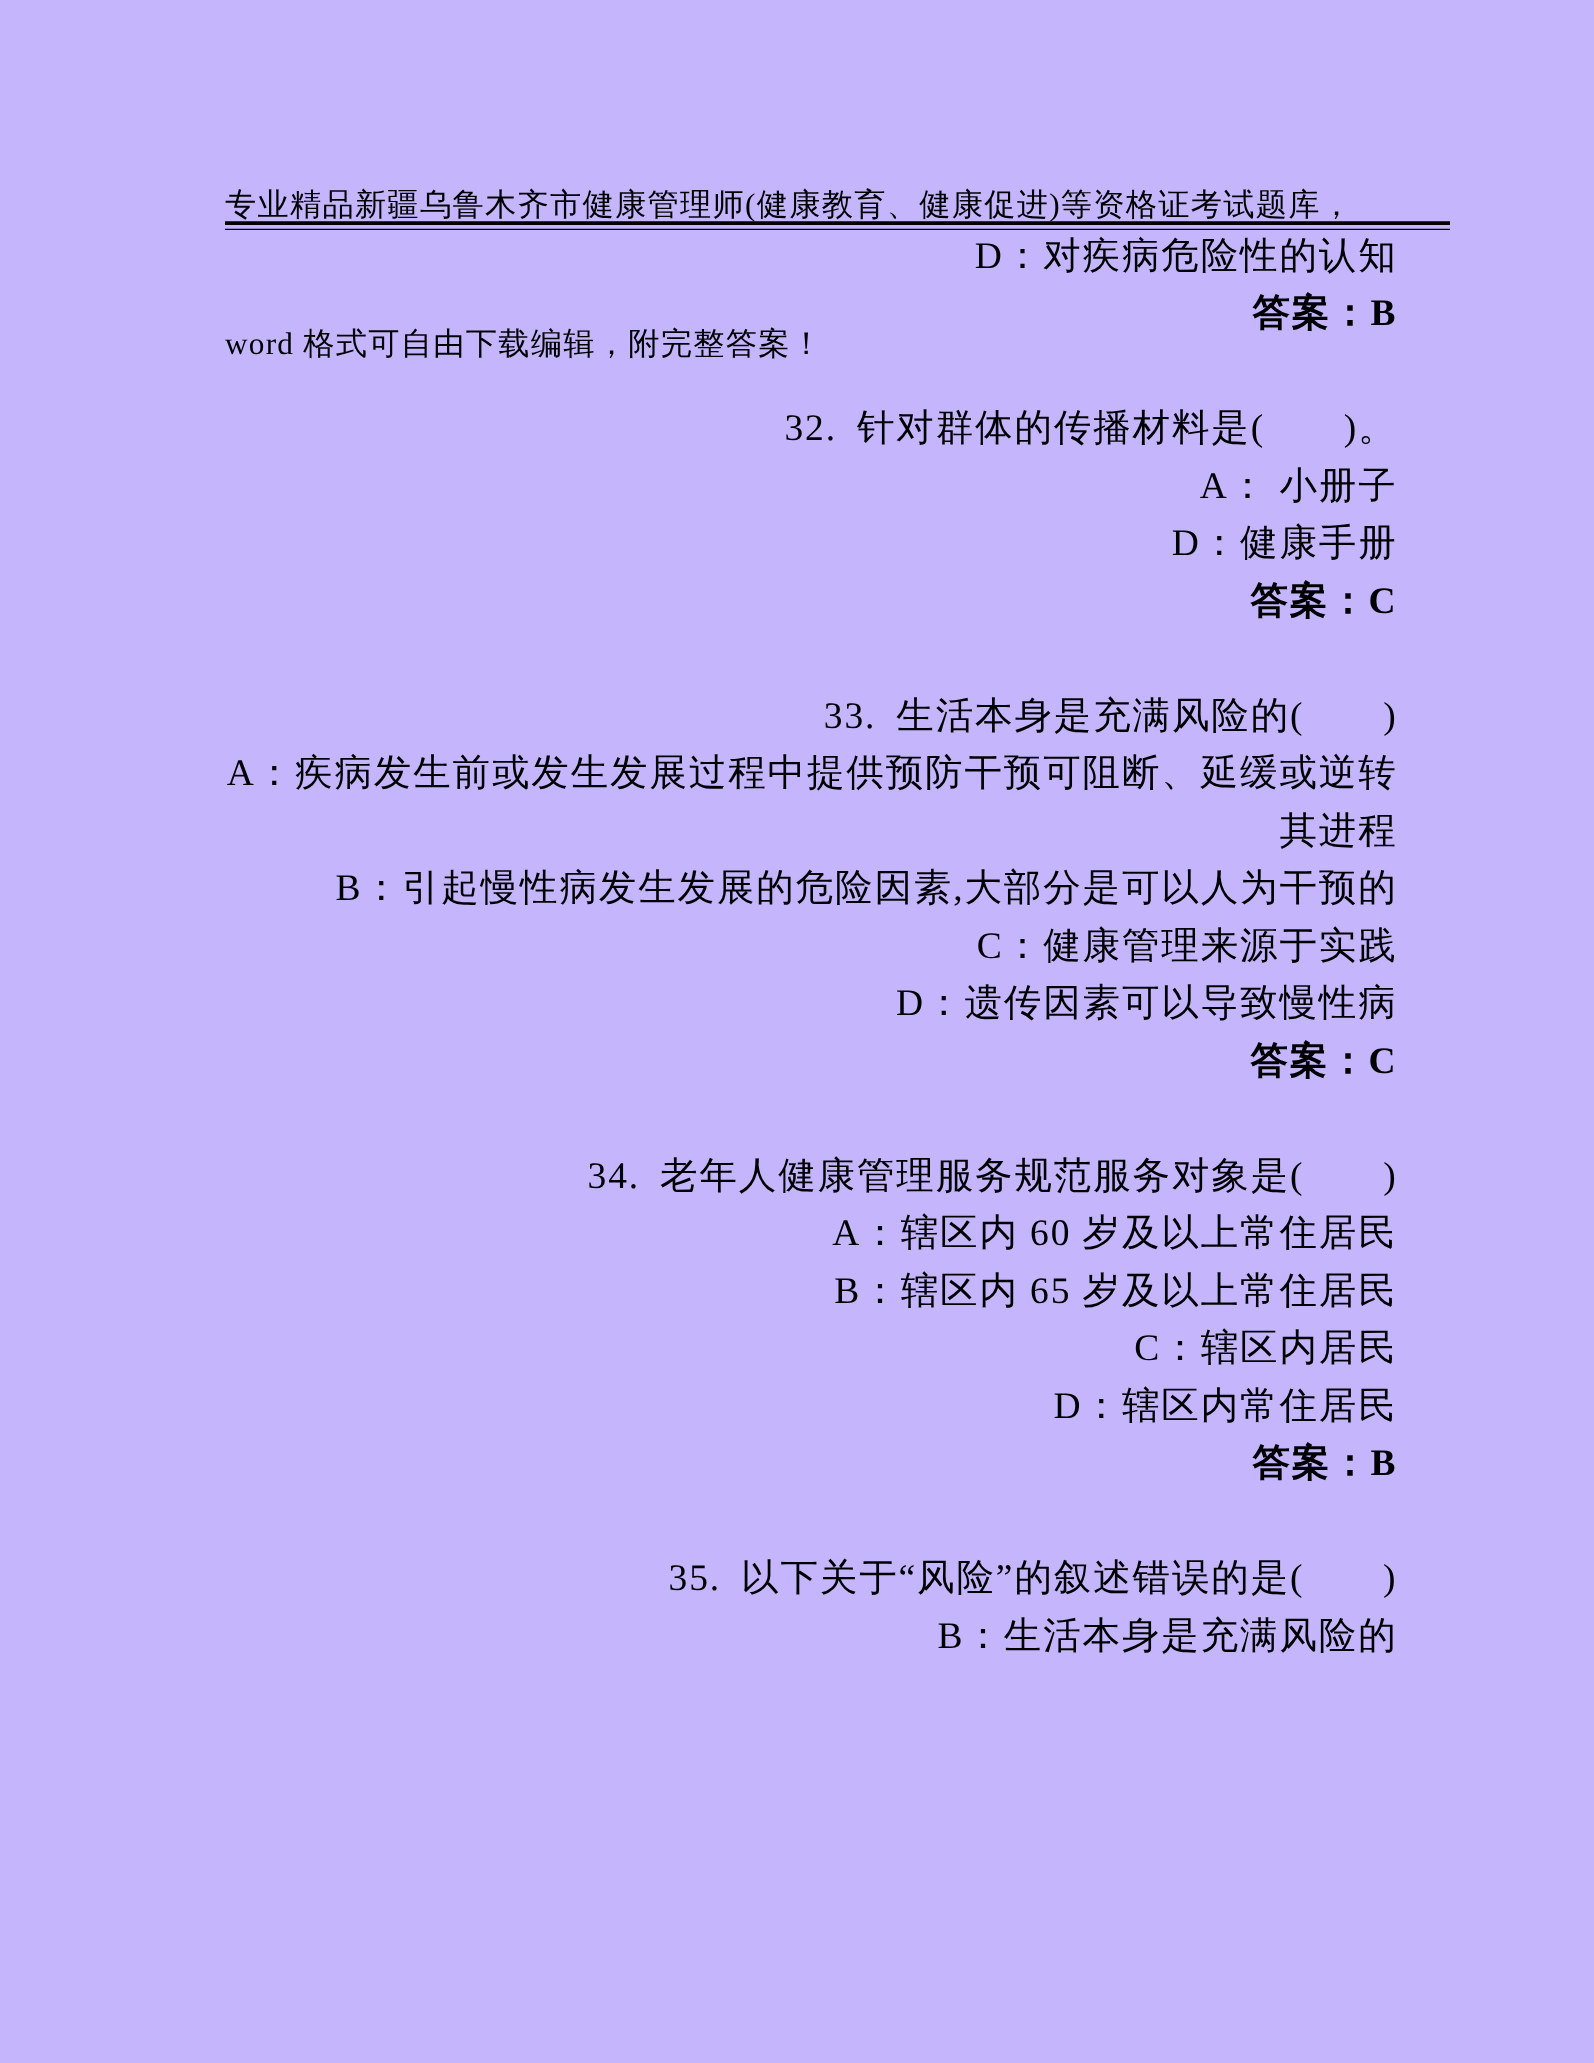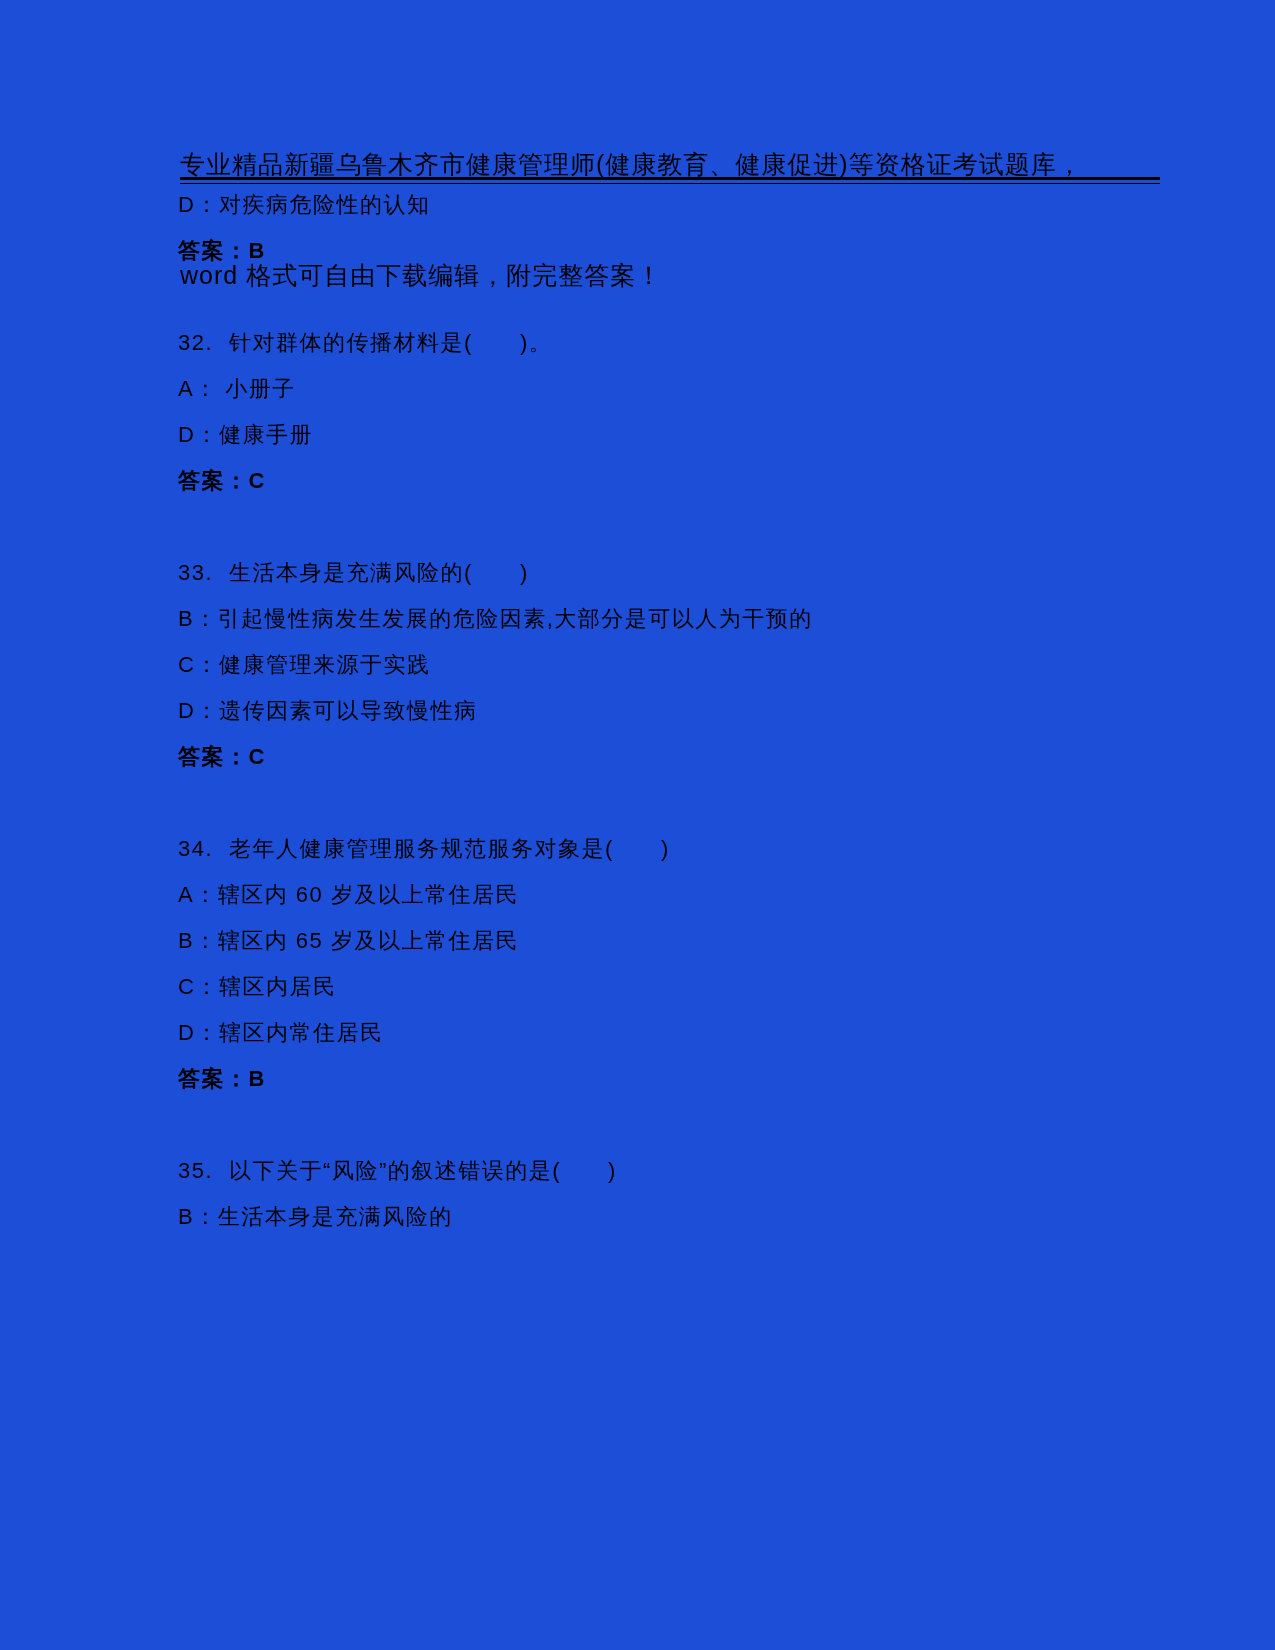--- a/index.html
+++ b/index.html
@@ -4,23 +4,23 @@
 <style>
   html, body {
     margin: 0;
     padding: 0;
     background: #ffffff;
   }
   .page {
     position: relative;
     width: 1275px;
     height: 1650px;
-    background: #1d4ed8;
+    background: #c4b5fd;
     overflow: hidden;
-    font-family: Liberation Sans, sans-serif;
+    font-family: Liberation Serif, serif;
     color: #000000;
   }
   .doc-header {
     position: absolute;
     left: 180px;
     top: 72px;
     width: 940px;
     font-size: 25px;
     line-height: 37px;
     letter-spacing: 1px;
@@ -36,23 +36,24 @@
     width: 980px;
     height: 3px;
     border-top: 3px solid #000000;
     border-bottom: 1px solid #000000;
   }
   .content {
     position: absolute;
     left: 178px;
     top: 182px;
     width: 940px;
-    font-size: 22px;
+    font-size: 30px;
     line-height: 46px;
     letter-spacing: 1.5px;
+    text-align: right;
   }
   .content p {
     margin: 0;
     white-space: pre-wrap;
   }
   .question-stem {
     margin-top: 46px !important;
   }
   .qnum {
     display: inline-block;
@@ -78,20 +79,21 @@
 
     <p><span>D：</span><span>对疾病危险性的认知</span></p>
     <p class="answer-line"><span>答案：</span><span>B</span></p>
 
     <p class="question-stem"><span class="qnum">32.</span><span>针对群体的传播材料是(　　)。</span></p>
     <p><span>A：</span><span> 小册子</span></p>
     <p><span>D：</span><span>健康手册</span></p>
     <p class="answer-line"><span>答案：</span><span>C</span></p>
 
     <p class="question-stem"><span class="qnum">33.</span><span>生活本身是充满风险的(　　)</span></p>
+    <p><span>A：</span><span>疾病发生前或发生发展过程中提供预防干预可阻断、延缓或逆转其进程</span></p>
     <p><span>B：</span><span>引起慢性病发生发展的危险因素,大部分是可以人为干预的</span></p>
     <p><span>C：</span><span>健康管理来源于实践</span></p>
     <p><span>D：</span><span>遗传因素可以导致慢性病</span></p>
     <p class="answer-line"><span>答案：</span><span>C</span></p>
 
     <p class="question-stem"><span class="qnum">34.</span><span>老年人健康管理服务规范服务对象是(　　)</span></p>
     <p><span>A：</span><span>辖区内 60 岁及以上常住居民</span></p>
     <p><span>B：</span><span>辖区内 65 岁及以上常住居民</span></p>
     <p><span>C：</span><span>辖区内居民</span></p>
     <p><span>D：</span><span>辖区内常住居民</span></p>

